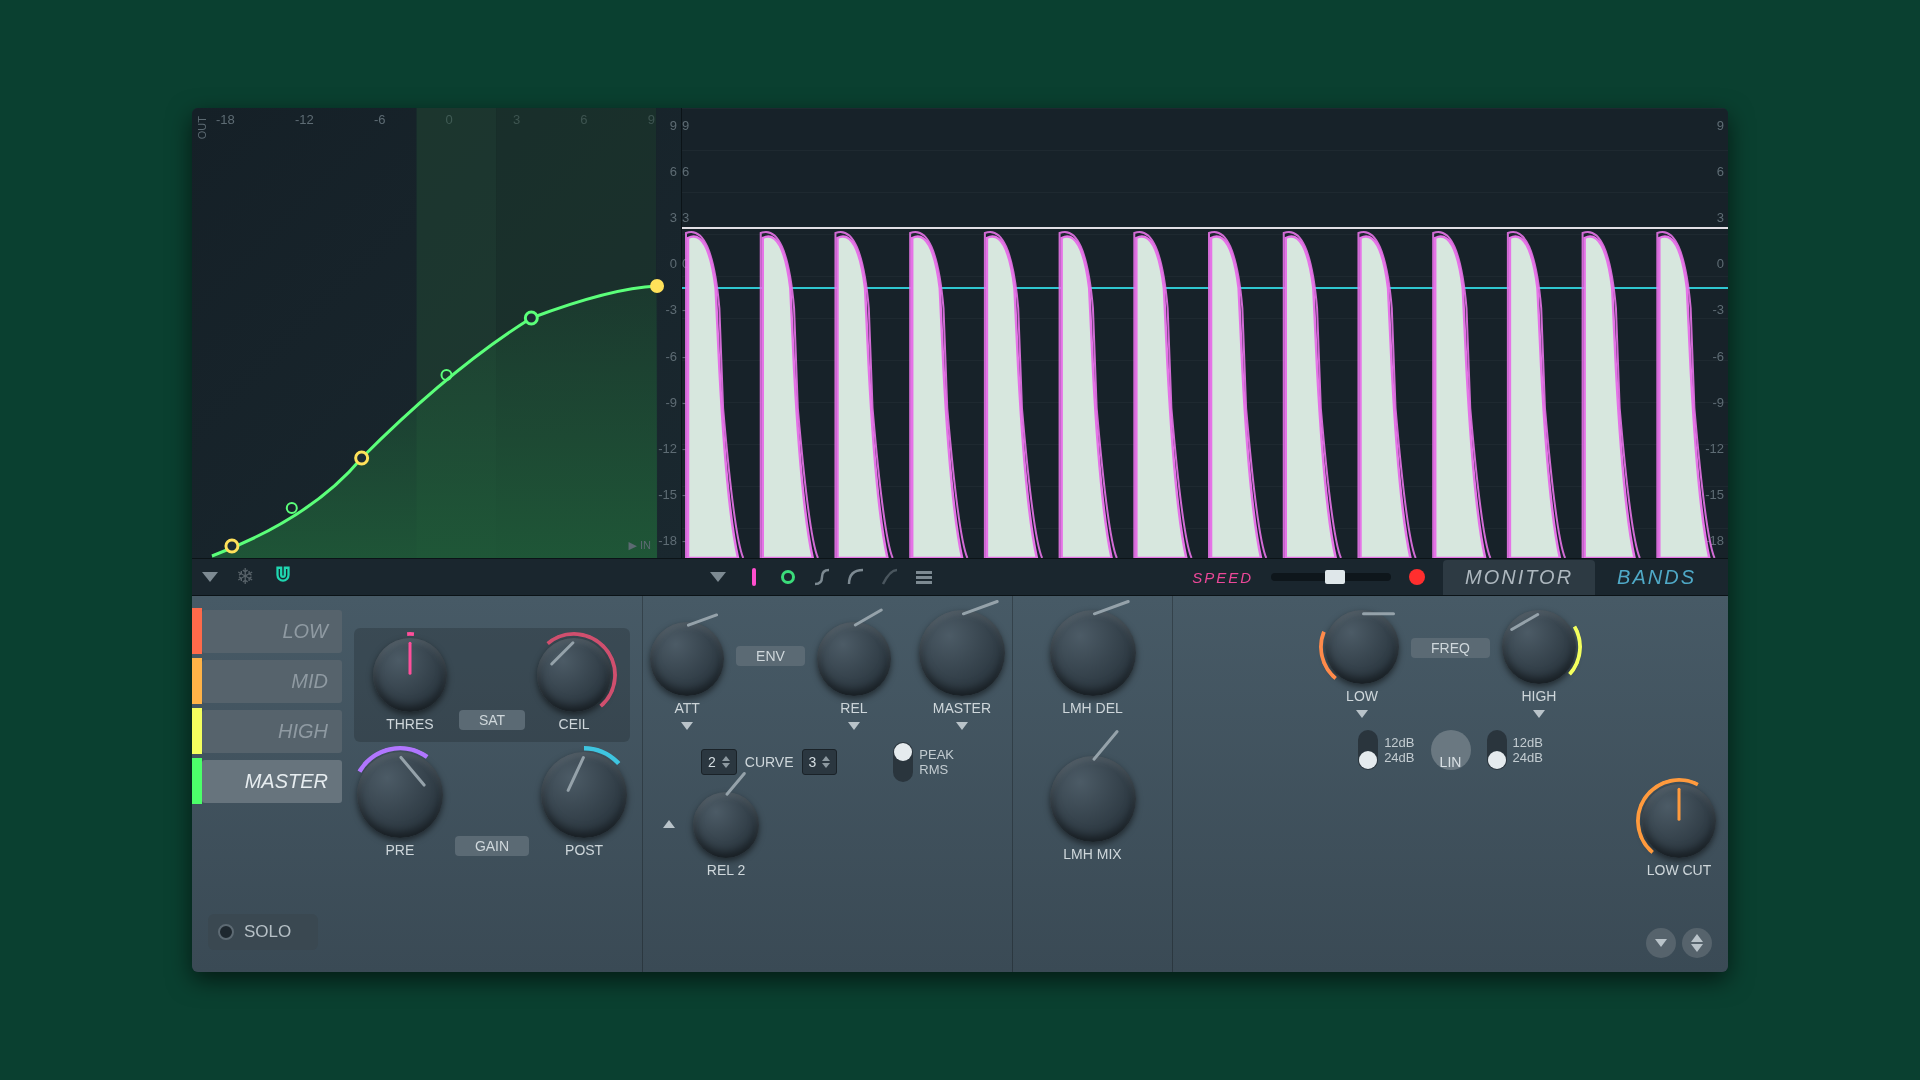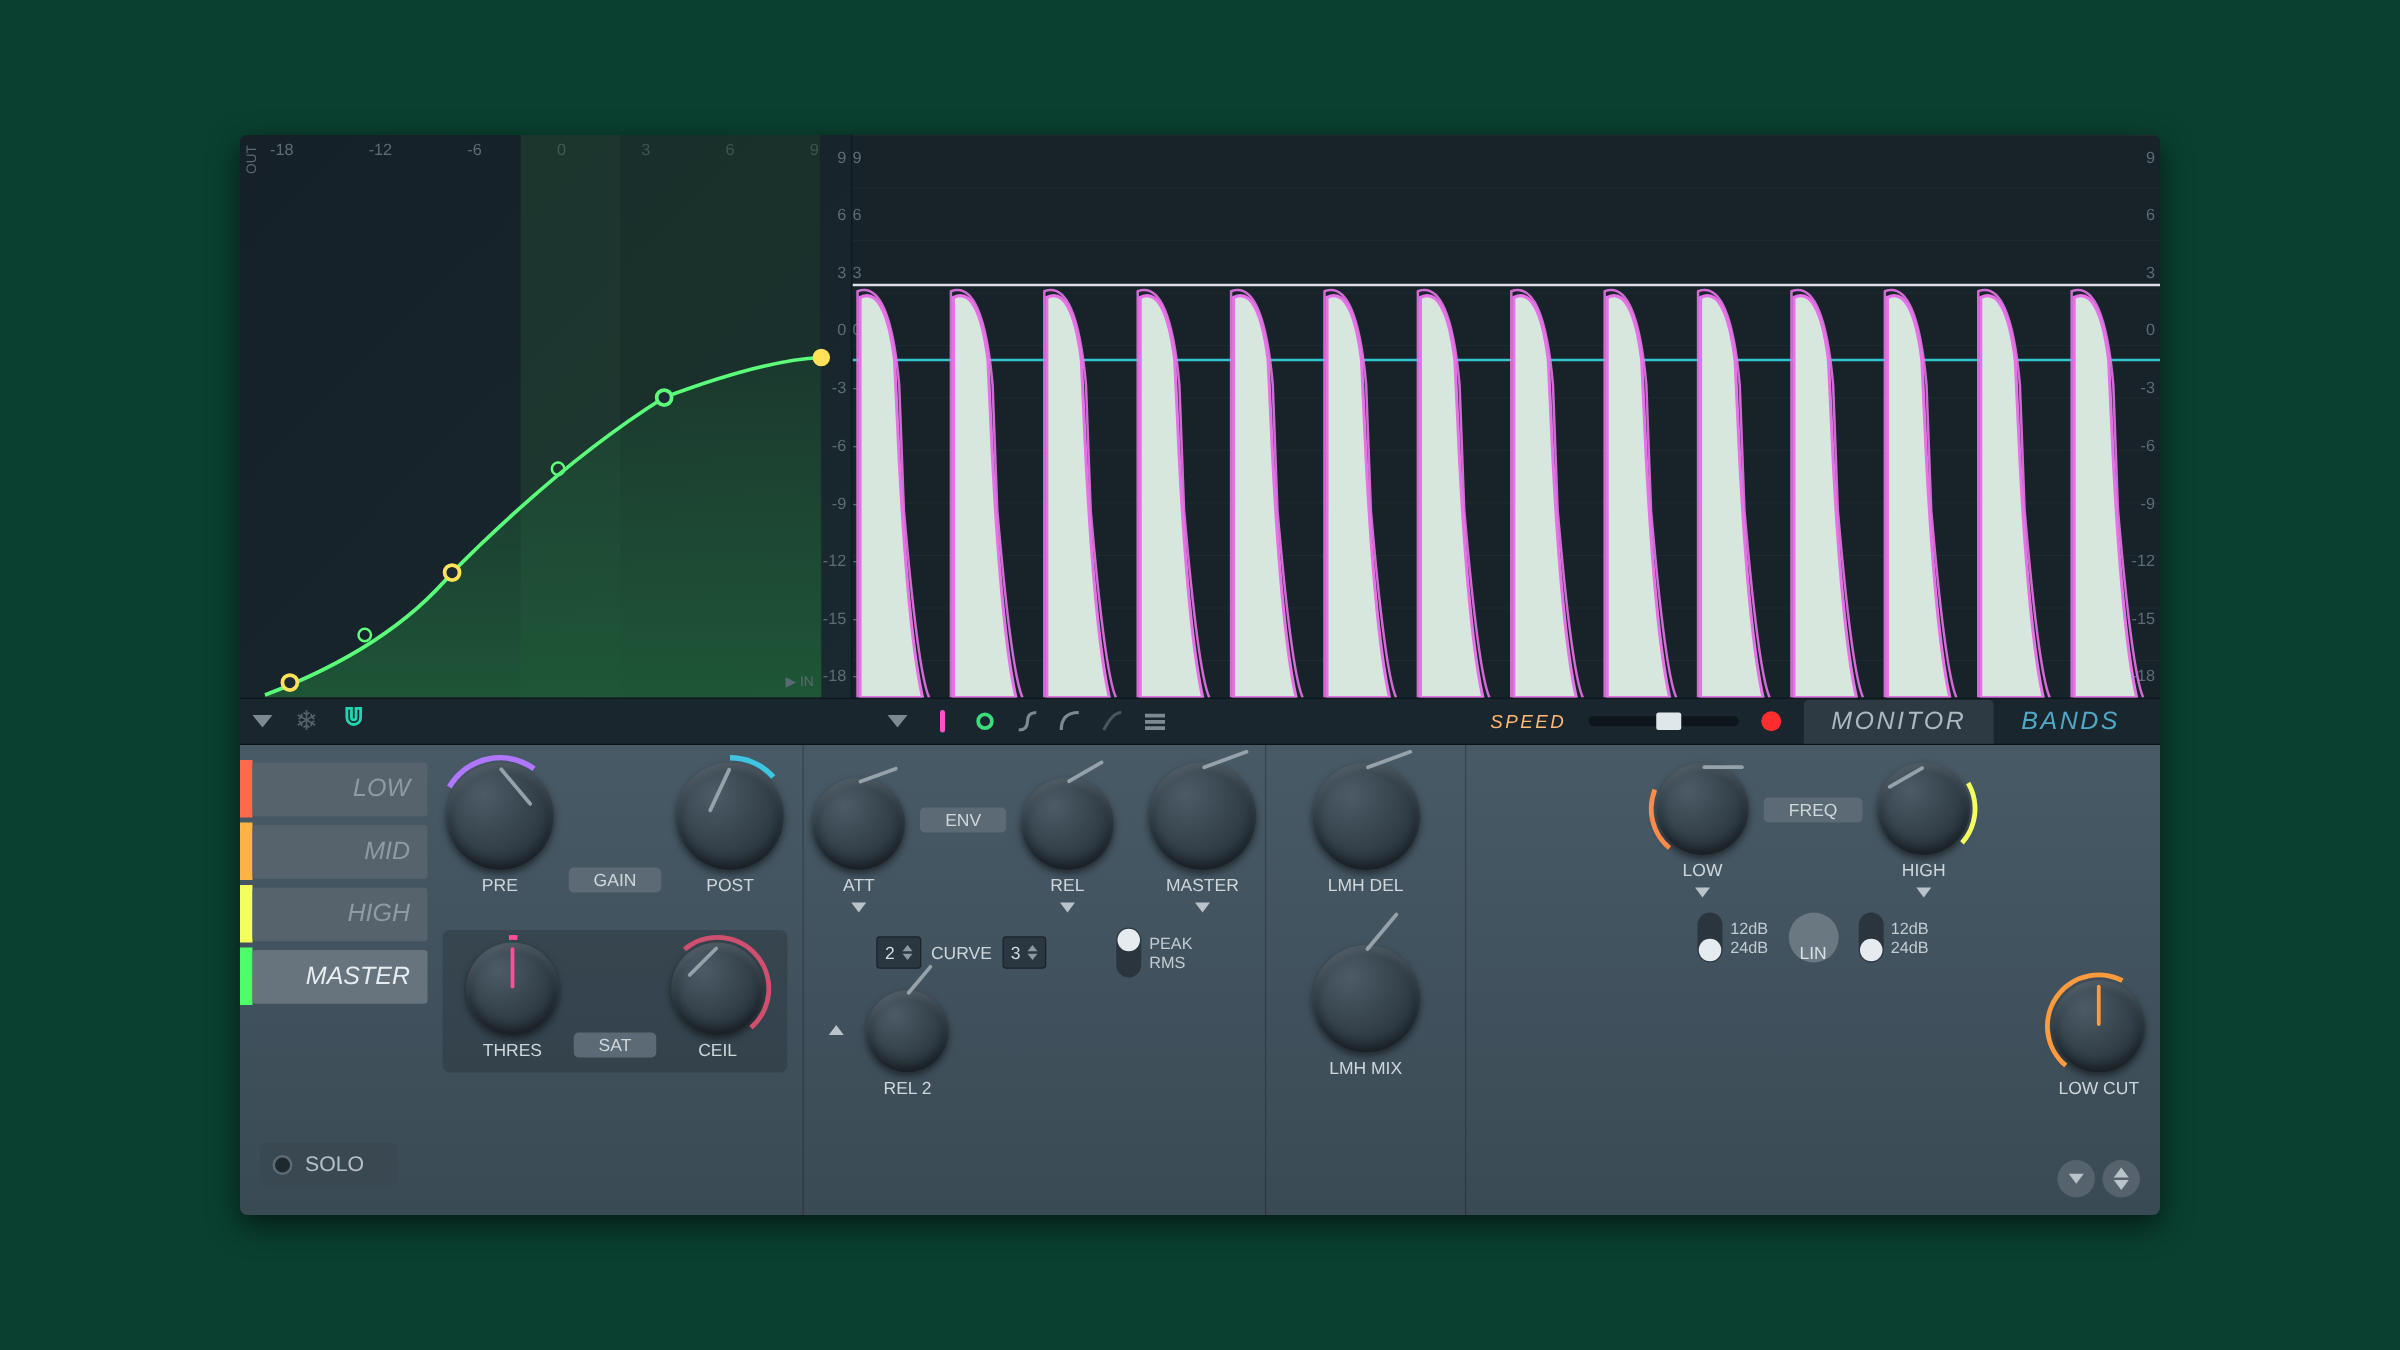--- a/index.html
+++ b/index.html
@@ -95,21 +95,21 @@
   .tri-down {
     width: 0; height: 0;
     border-left: 8px solid transparent;
     border-right: 8px solid transparent;
     border-top: 10px solid #7d8a92;
   }
   .snowflake { color: #586269; font-size: 22px; }
   .magnet-icon svg { width: 22px; height: 22px; }
   .shape-icons { display: flex; gap: 14px; align-items: center; }
   .shape { width: 20px; height: 20px; display: flex; align-items: center; justify-content: center; }
-  .speed-lbl { font-style: italic; letter-spacing: 2px; color: #fdba74; }
+  .speed-lbl { font-style: italic; letter-spacing: 2px; color: #ec4899; }
   .speed-slider {
     width: 120px; height: 8px; background: #0e161b; border-radius: 4px;
     position: relative;
   }
   .speed-slider .thumb {
     position: absolute; left: 45%; top: -3px;
     width: 20px; height: 14px; background: #dfe7ea; border-radius: 2px;
   }
   .record-dot { width: 16px; height: 16px; border-radius: 50%; background: #ff2e2e; }
   .view-tabs { display: flex; gap: 0; margin-left: auto; }
@@ -431,60 +431,60 @@
         <div class="band-label">MASTER</div>
       </div>
       <div class="solo-btn">
         <div class="dot"></div>
         <span>SOLO</span>
       </div>
     </div>
 
 
     <div class="panel p2">
+      <div class="knob-row group-bg" style="margin-top:18px">
+        <div class="knob-col">
+          <div class="knob kn-md">
+            <svg class="arc" viewBox="0 0 100 100">
+                <circle cx="50" cy="50" r="48" fill="none" stroke="#ff4f9b" stroke-width="5" stroke-dasharray="8 300" transform="rotate(-94 50 50)"></circle>
+              </svg>
+            <div class="ind" style="transform:translate(-50%,-100%) rotate(0deg);background:#ff4f9b"></div>
+          </div>
+          <span class="kn-lbl">THRES</span>
+        </div>
+        <span class="kn-lbl pill" style="align-self:flex-end;margin-bottom:2px">SAT</span>
+        <div class="knob-col">
+          <div class="knob kn-md">
+            <svg class="arc" viewBox="0 0 100 100">
+                <circle cx="50" cy="50" r="48" fill="none" stroke="#d04f6e" stroke-width="5" stroke-dasharray="150 300" transform="rotate(-130 50 50)"></circle>
+              </svg>
+            <div class="ind" style="transform:translate(-50%,-100%) rotate(45deg)"></div>
+          </div>
+          <span class="kn-lbl">CEIL</span>
+        </div>
+      </div>
       <div class="knob-row">
         <div class="knob-col">
           <div class="knob kn-lg">
             <svg class="arc" viewBox="0 0 100 100">
                 <circle cx="50" cy="50" r="48" fill="none" stroke="#b176ff" stroke-width="5" stroke-dasharray="80 300" transform="rotate(-150 50 50)"></circle>
               </svg>
             <div class="ind" style="transform:translate(-50%,-100%) rotate(-40deg)"></div>
           </div>
           <span class="kn-lbl">PRE</span>
         </div>
         <span class="kn-lbl pill" style="align-self:flex-end;margin-bottom:2px">GAIN</span>
         <div class="knob-col">
           <div class="knob kn-lg">
             <svg class="arc" viewBox="0 0 100 100">
                 <circle cx="50" cy="50" r="48" fill="none" stroke="#3ec5e0" stroke-width="5" stroke-dasharray="40 300" transform="rotate(-90 50 50)"></circle>
               </svg>
             <div class="ind" style="transform:translate(-50%,-100%) rotate(25deg)"></div>
           </div>
           <span class="kn-lbl">POST</span>
-        </div>
-      </div>
-      <div class="knob-row group-bg" style="margin-top:18px">
-        <div class="knob-col">
-          <div class="knob kn-md">
-            <svg class="arc" viewBox="0 0 100 100">
-                <circle cx="50" cy="50" r="48" fill="none" stroke="#ff4f9b" stroke-width="5" stroke-dasharray="8 300" transform="rotate(-94 50 50)"></circle>
-              </svg>
-            <div class="ind" style="transform:translate(-50%,-100%) rotate(0deg);background:#ff4f9b"></div>
-          </div>
-          <span class="kn-lbl">THRES</span>
-        </div>
-        <span class="kn-lbl pill" style="align-self:flex-end;margin-bottom:2px">SAT</span>
-        <div class="knob-col">
-          <div class="knob kn-md">
-            <svg class="arc" viewBox="0 0 100 100">
-                <circle cx="50" cy="50" r="48" fill="none" stroke="#d04f6e" stroke-width="5" stroke-dasharray="150 300" transform="rotate(-130 50 50)"></circle>
-              </svg>
-            <div class="ind" style="transform:translate(-50%,-100%) rotate(45deg)"></div>
-          </div>
-          <span class="kn-lbl">CEIL</span>
         </div>
       </div>
     </div>
 
     <div class="panel p3">
       <div class="knob-row">
         <div class="knob-col">
           <div class="knob kn-md">
               <div class="ind" style="transform:translate(-50%,-100%) rotate(-110deg)"></div>
             </div>

